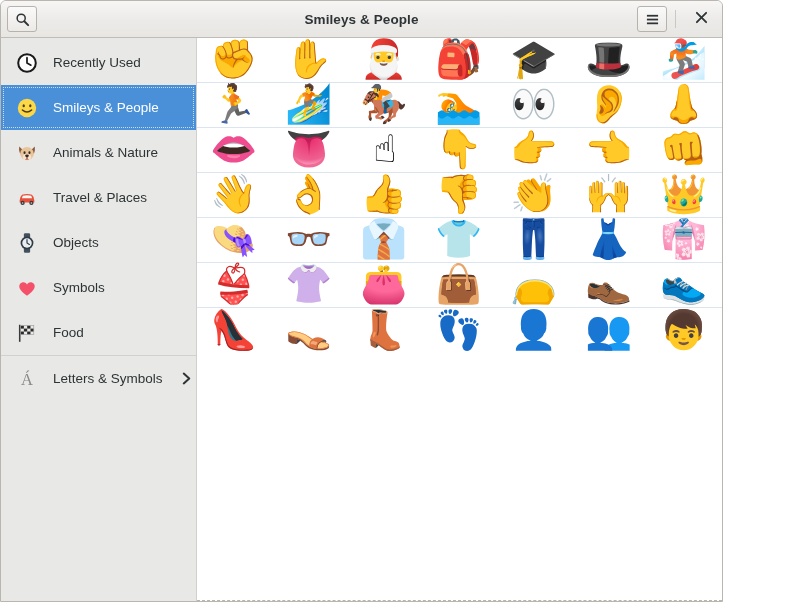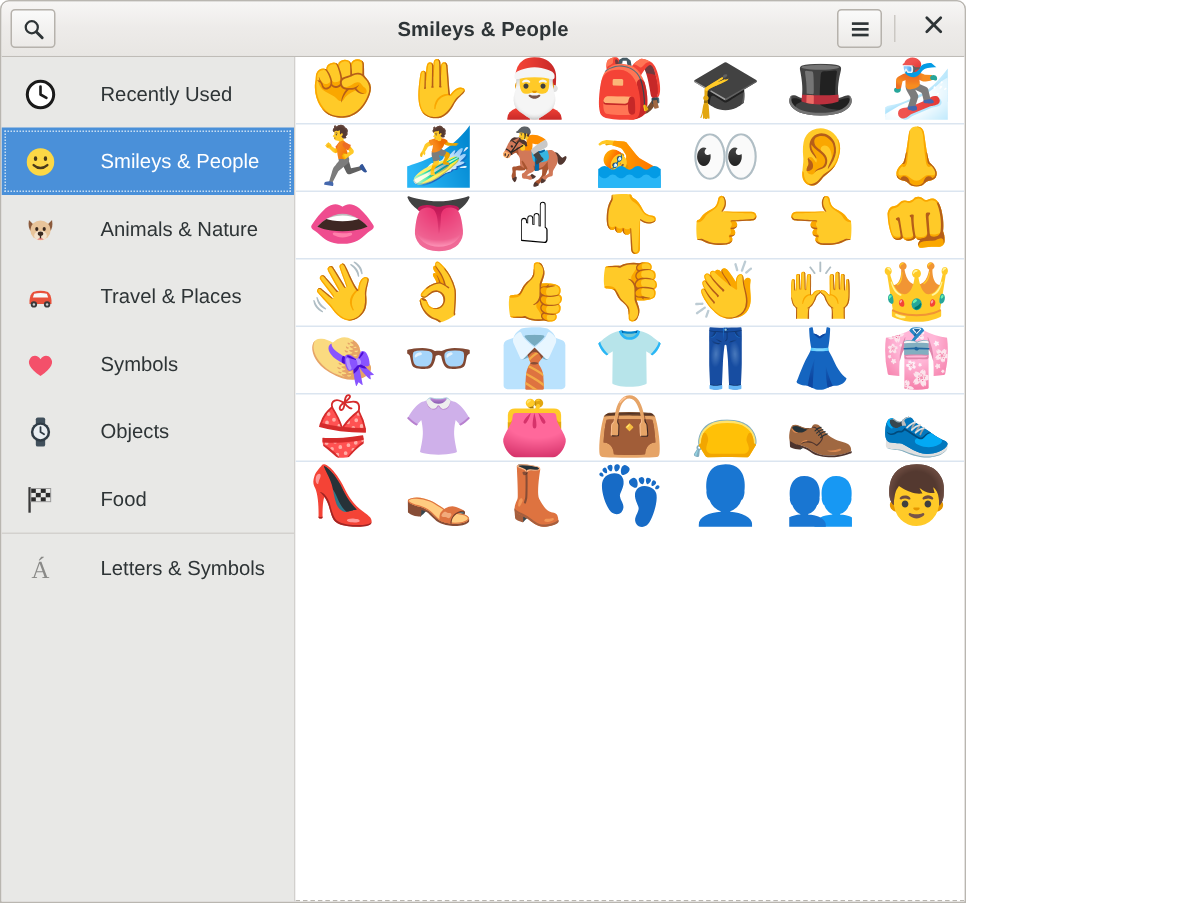--- a/index.html
+++ b/index.html
@@ -3,21 +3,21 @@
 <meta charset="utf-8">
 <style>
   * { box-sizing: border-box; margin: 0; padding: 0; }
   html, body {
     width: 796px; height: 602px;
     font-family: "Liberation Sans", "DejaVu Sans", sans-serif;
     background: #ffffff;
     overflow: hidden;
   }
   #app {
-    width: 644px; height: 602px;
+    width: 723px; height: 602px;
     display: flex; flex-direction: column;
     position: relative;
     border: 1px solid #b9b6b0;
     border-radius: 6px 6px 0 0;
     overflow: hidden;
     background: #ffffff;
   }
 
   
   .titlebar {
@@ -84,21 +84,21 @@
     display: flex;
     flex-direction: column;
     padding-top: 2px;
     position: relative;
   }
   .side-item {
     height: 45px;
     display: flex;
     align-items: center;
     padding-left: 14px;
-    gap: 28px;
+    gap: 14px;
     cursor: pointer;
     position: relative;
   }
   .side-item .si-label {
     font-size: 13.5px;
     color: #2e3436;
     white-space: nowrap;
   }
   .side-item.selected {
     background: #4a90d9;
@@ -256,37 +256,37 @@
             <circle cx="7.2" cy="17.4" r="0.9" fill="#cfcfcf"></circle>
             <circle cx="16.8" cy="17.4" r="0.9" fill="#cfcfcf"></circle>
           </svg>
         </span>
         <span class="si-label">Travel &amp; Places</span>
       </div>
 
       <div class="side-item">
         <span class="si-icon">
           <svg width="22" height="22" viewBox="0 0 24 24">
-            <path d="M12 20.4 C3.6 14.6 2.2 10.4 4.6 7.4 C6.8 4.7 10.4 5.4 12 8.2 C13.6 5.4 17.2 4.7 19.4 7.4 C21.8 10.4 20.4 14.6 12 20.4 Z" fill="#f4506a"></path>
-          </svg>
-        </span>
-        <span class="si-label">Symbols</span>
-      </div>
-
-      <div class="side-item">
-        <span class="si-icon">
-          <svg width="22" height="22" viewBox="0 0 24 24">
             <rect x="8.6" y="1.4" width="6.8" height="6" rx="1.4" fill="#41505c"></rect>
             <rect x="8.6" y="16.6" width="6.8" height="6" rx="1.4" fill="#41505c"></rect>
             <circle cx="12" cy="12" r="7" fill="#2f3b45"></circle>
             <circle cx="12" cy="12" r="5.2" fill="#e9eef2"></circle>
             <path d="M12 8.4 L12 12 L14.6 13.6" fill="none" stroke="#2f3b45" stroke-width="1.3" stroke-linecap="round"></path>
           </svg>
         </span>
         <span class="si-label">Objects</span>
+      </div>
+
+      <div class="side-item">
+        <span class="si-icon">
+          <svg width="22" height="22" viewBox="0 0 24 24">
+            <path d="M12 20.4 C3.6 14.6 2.2 10.4 4.6 7.4 C6.8 4.7 10.4 5.4 12 8.2 C13.6 5.4 17.2 4.7 19.4 7.4 C21.8 10.4 20.4 14.6 12 20.4 Z" fill="#f4506a"></path>
+          </svg>
+        </span>
+        <span class="si-label">Symbols</span>
       </div>
 
       <div class="side-item">
         <span class="si-icon">
           <svg width="22" height="22" viewBox="0 0 24 24">
             <rect x="3.2" y="3" width="1.7" height="18.6" fill="#3a3a3a"></rect>
             <g>
               <rect x="5" y="4" width="3.6" height="3.2" fill="#2b2b2b"></rect>
               <rect x="12.2" y="4" width="3.6" height="3.2" fill="#2b2b2b"></rect>
               <rect x="8.6" y="7.2" width="3.6" height="3.2" fill="#2b2b2b"></rect>

